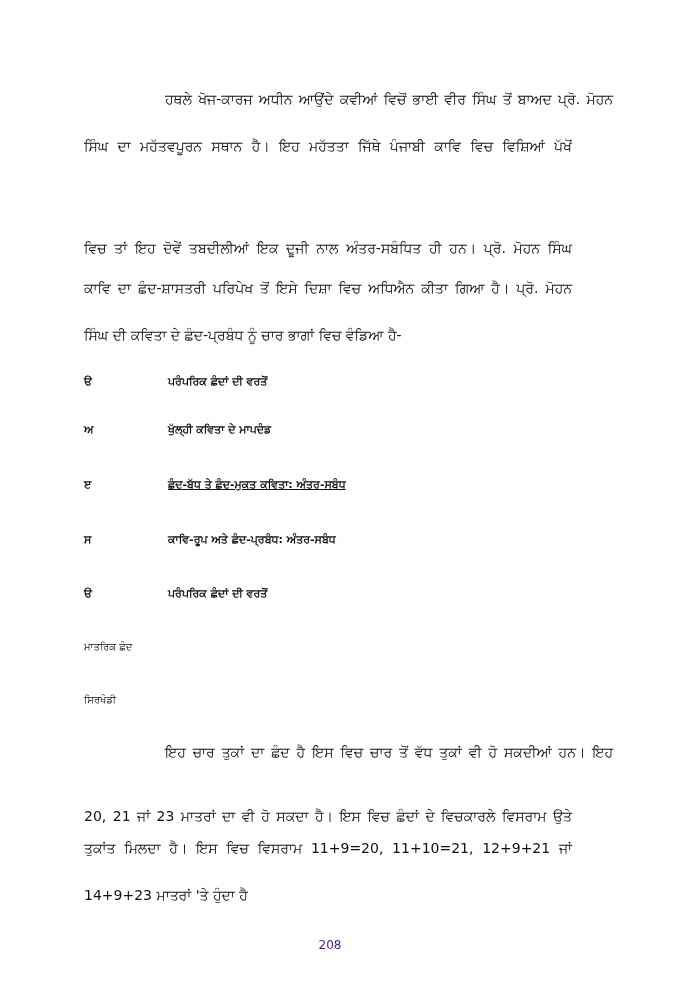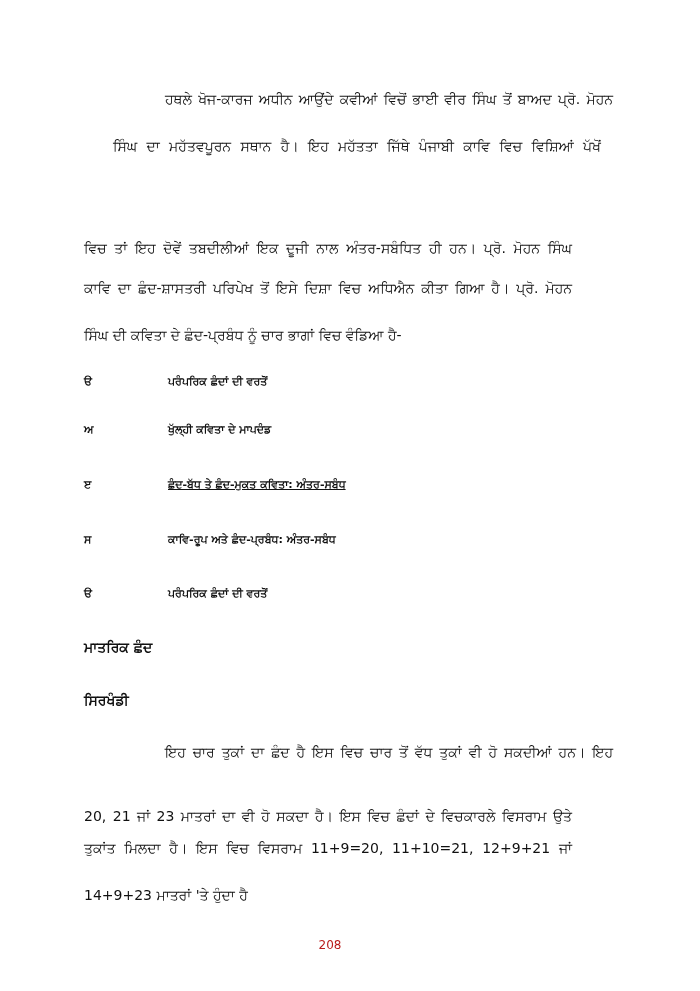--- a/index.html
+++ b/index.html
@@ -40,43 +40,43 @@
       font-weight: bold;
       white-space: nowrap;
     }
     .list-item .marker {
       display: inline-block;
       width: 84px;
     }
     .heading {
       position: absolute;
       left: 84px;
-      font-size: 14px;
+      font-size: 10px;
       line-height: 20px;
-      font-weight: bold;
+      font-weight: normal;
       white-space: nowrap;
     }
     .page-number {
       position: absolute;
       left: 0;
       width: 660px;
       text-align: center;
       font-family: "DejaVu Sans", sans-serif;
       font-size: 12px;
       line-height: 16px;
-      color: #b91c1c;
+      color: #4c1d95;
     }
   </style>
 </head>
 <body>
 
 <div class="page">
 
   <div class="line indent" style="top:89px;">ਹਥਲੇ ਖੋਜ-ਕਾਰਜ ਅਧੀਨ ਆਉਂਦੇ ਕਵੀਆਂ ਵਿਚੋਂ ਭਾਈ ਵੀਰ ਸਿੰਘ ਤੋਂ ਬਾਅਦ ਪ੍ਰੋ. ਮੋਹਨ</div>
-  <div class="line" style="top:136px;margin-left:29px;">ਸਿੰਘ ਦਾ ਮਹੱਤਵਪੂਰਨ ਸਥਾਨ ਹੈ। ਇਹ ਮਹੱਤਤਾ ਜਿੱਥੇ ਪੰਜਾਬੀ ਕਾਵਿ ਵਿਚ ਵਿਸ਼ਿਆਂ ਪੱਖੋਂ</div>
+  <div class="line" style="top:136px;">ਸਿੰਘ ਦਾ ਮਹੱਤਵਪੂਰਨ ਸਥਾਨ ਹੈ। ਇਹ ਮਹੱਤਤਾ ਜਿੱਥੇ ਪੰਜਾਬੀ ਕਾਵਿ ਵਿਚ ਵਿਸ਼ਿਆਂ ਪੱਖੋਂ</div>
   <div class="line" style="top:238px;">ਵਿਚ ਤਾਂ ਇਹ ਦੋਵੇਂ ਤਬਦੀਲੀਆਂ ਇਕ ਦੂਜੀ ਨਾਲ ਅੰਤਰ-ਸਬੰਧਿਤ ਹੀ ਹਨ। ਪ੍ਰੋ. ਮੋਹਨ ਸਿੰਘ</div>
   <div class="line" style="top:278px;">ਕਾਵਿ ਦਾ ਛੰਦ-ਸ਼ਾਸਤਰੀ ਪਰਿਪੇਖ ਤੋਂ ਇਸੇ ਦਿਸ਼ਾ ਵਿਚ ਅਧਿਐਨ ਕੀਤਾ ਗਿਆ ਹੈ। ਪ੍ਰੋ. ਮੋਹਨ</div>
   <div class="line last" style="top:325px;">ਸਿੰਘ ਦੀ ਕਵਿਤਾ ਦੇ ਛੰਦ-ਪ੍ਰਬੰਧ ਨੂੰ ਚਾਰ ਭਾਗਾਂ ਵਿਚ ਵੰਡਿਆ ਹੈ-</div>
 
   <div class="list-item" style="top:372px;">
     <span class="marker">ੳ</span><span>ਪਰੰਪਰਿਕ ਛੰਦਾਂ ਦੀ ਵਰਤੋਂ</span>
   </div>
   <div class="list-item" style="top:420px;">
     <span class="marker">ਅ</span><span>ਖੁੱਲ੍ਹੀ ਕਵਿਤਾ ਦੇ ਮਾਪਦੰਡ</span>
   </div>

